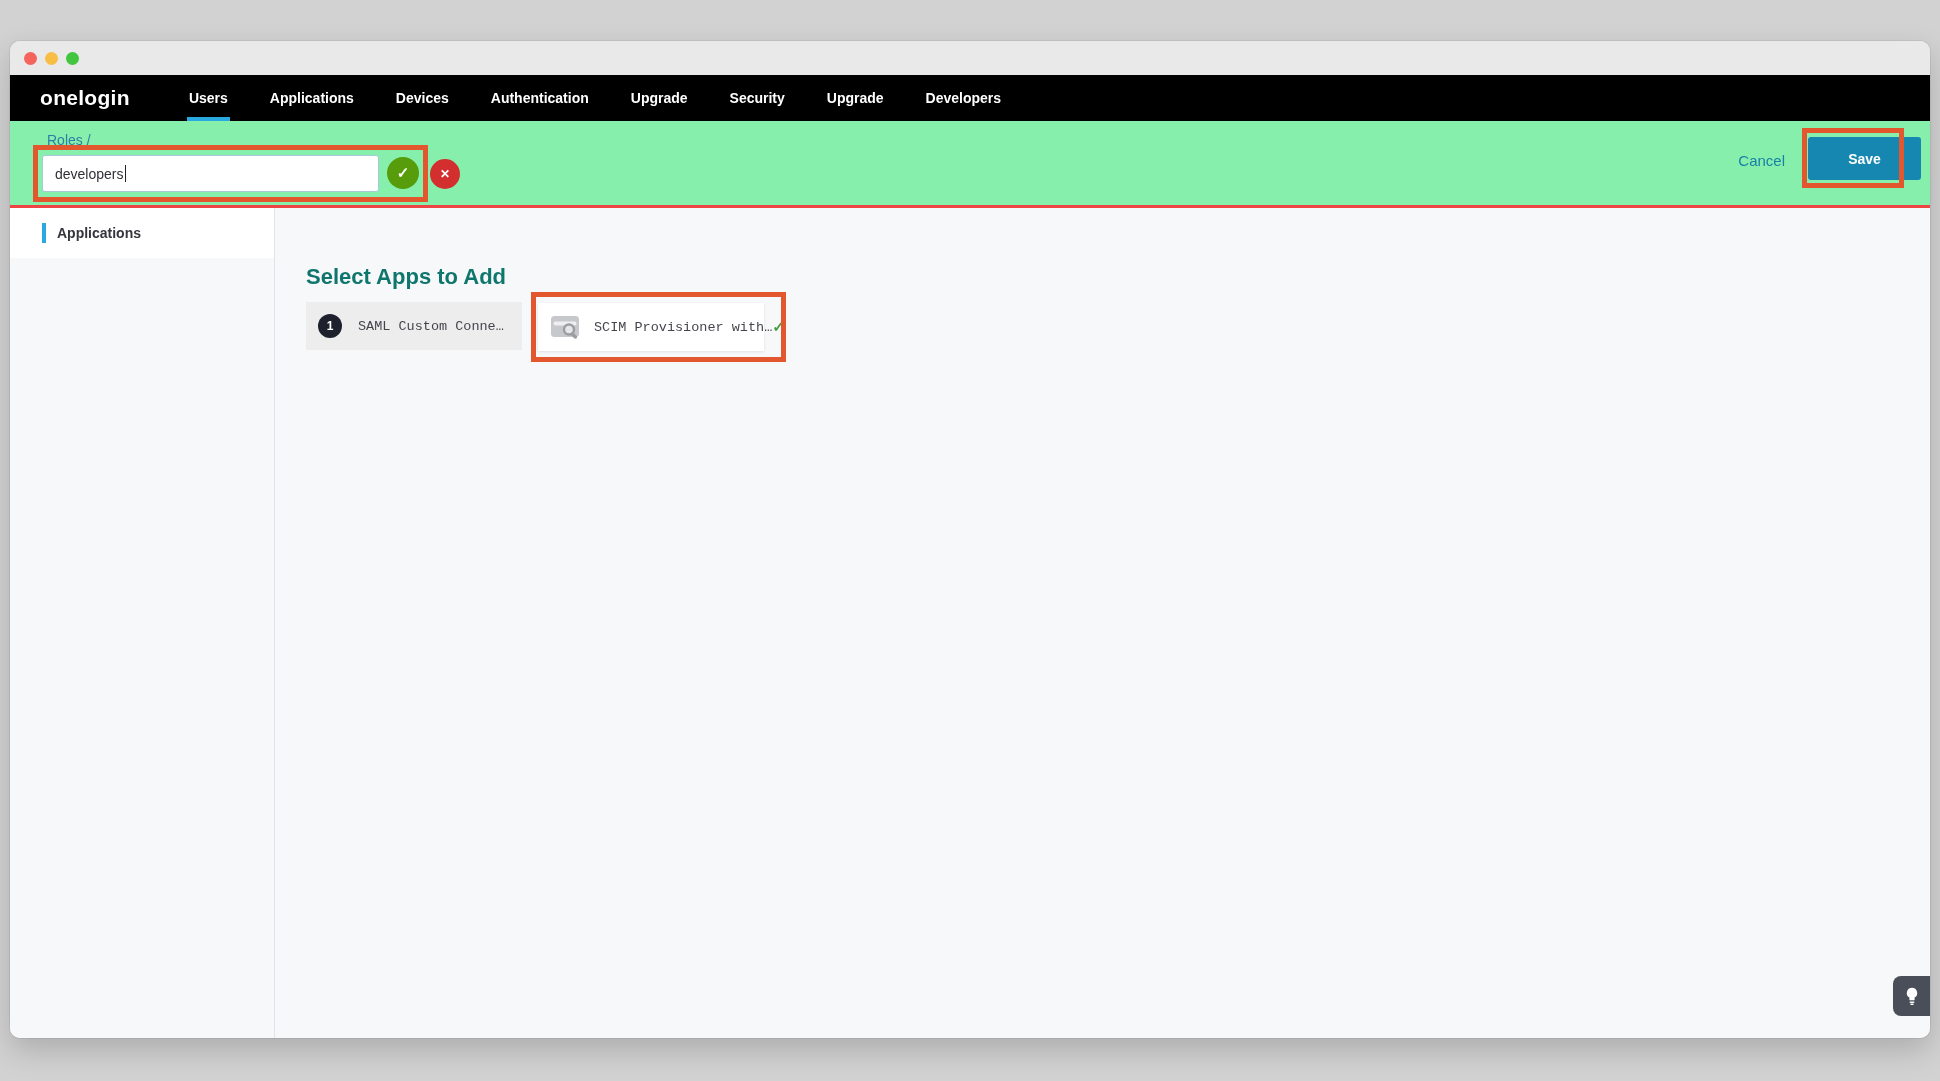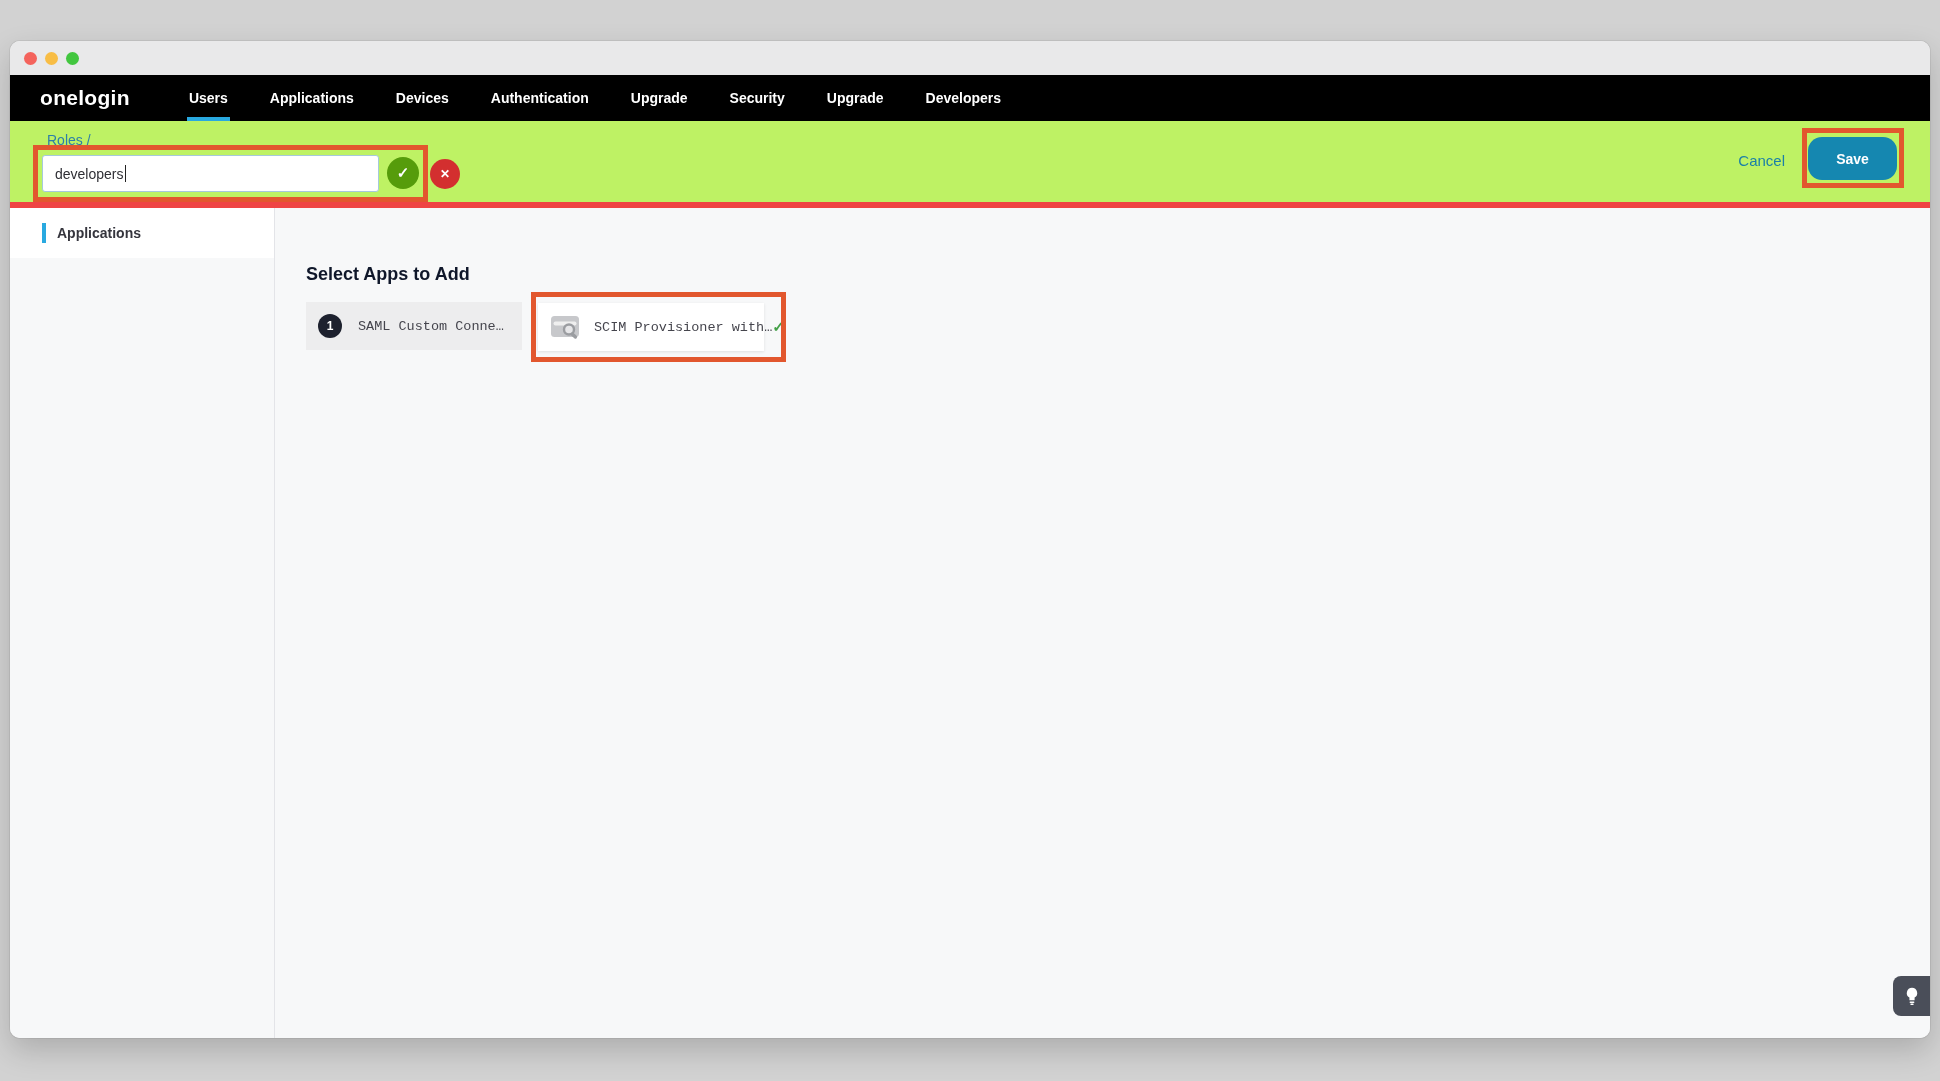--- a/index.html
+++ b/index.html
@@ -25,50 +25,50 @@
               color:#fff; font-size:14px; font-weight:bold; cursor:pointer;text-align:center; }
   .nav-item.active::after { content:""; position:absolute; left:19px; right:19px; bottom:0;
               height:4px; background:#29a9e0; }
   .nav-right { margin-left:auto; display:flex; align-items:center; gap:28px; }
   .upgrade { color:#f78f20; font-size:14px; font-weight:bold; cursor:pointer; }
   .bell { display:flex; align-items:center; cursor:pointer; }
   .user { display:flex; align-items:center; gap:12px; color:#fff; font-size:14px; font-weight:bold; }
   .avatar { width:34px; height:34px; border-radius:50%; background:#ececec; overflow:hidden; cursor:pointer; }
 
   
-  .toolbar { height:87px; background:#bef264; border-bottom:6px solid #ef4444; position:relative; flex:none; }
+  .toolbar { height:87px; background:#86efac; border-bottom:3px solid #ef4444; position:relative; flex:none; }
   .breadcrumb { position:absolute; left:37px; top:11px; color:#2d7fa8; font-size:14px; cursor:pointer; }
   .role-input { position:absolute; left:32px; top:34px; width:337px; height:37px;
                 background:#fff; border:1px solid #a6c9dc; border-radius:3px;
                 display:flex; align-items:center; padding:0 12px; font-size:14px; color:#2f2f35; cursor:text; }
   .caret { display:inline-block; width:1.5px; height:17px; background:#222; margin-left:1px; }
   .btn-circle { position:absolute; border-radius:50%; display:flex; align-items:center;
                 justify-content:center; color:#fff; cursor:pointer; }
   .btn-confirm { left:377px; top:36px; width:32px; height:32px; background:#569c0b; font-size:15px; font-weight:bold; }
   .btn-reject  { left:420px; top:38px; width:30px; height:30px; background:#d32f2f; font-size:12px; font-weight:bold; }
   .cancel-link { position:absolute; right:145px; top:31px; color:#1b7fa8; font-size:15px; cursor:pointer; }
-  .save-btn { position:absolute; left:1798px; top:16px; width:89px; height:43px; background:#1587b0;
-              border:none; border-radius:14px; color:#fff; font-size:14px; font-weight:bold;
+  .save-btn { position:absolute; left:1798px; top:16px; width:113px; height:43px; background:#1587b0;
+              border:none; border-radius:3px; color:#fff; font-size:14px; font-weight:bold;
               font-family:"Liberation Sans", sans-serif; cursor:pointer; }
 
   
   .annot { position:absolute; border:5px solid #e2572e; pointer-events:none; z-index:20; }
   .annot-input { left:23px; top:24px; width:395px; height:57px; }
   .annot-save  { left:1792px; top:7px; width:102px; height:60px; }
   .annot-app   { left:256px; top:84px; width:255px; height:70px; }
 
   
   .content { flex:1; display:flex; min-height:0; }
   .sidebar { width:265px; flex:none; background:#f7f8f9; border-right:1px solid #e3e4e8; }
   .side-item { height:50px; background:#fff; display:flex; align-items:center; padding-left:32px; cursor:pointer; }
   .side-indicator { width:4px; height:20px; background:#29a9e0; margin-right:11px; }
   .side-label { font-size:14px; font-weight:bold; color:#35353d; }
 
   .main { flex:1; position:relative; background:#f7f8f9; }
-  .heading { position:absolute; left:31px; top:56px; font-size:18px; font-weight:bold; color:#0f172a; }
+  .heading { position:absolute; left:31px; top:56px; font-size:22px; font-weight:bold; color:#0f766e; }
   .app-card { position:absolute; height:48px; display:flex; align-items:center; padding:0 12px; cursor:pointer; }
   .app-card-1 { left:31px; top:94px; width:216px; background:#ededee; }
   .app-card-2 { left:263px; top:95px; width:226px; background:#fff;
                 box-shadow:0 1px 3px rgba(0,0,0,.10); }
   .num-badge { width:24px; height:24px; border-radius:50%; background:#1d212e; color:#fff;
                font-size:12px; font-weight:bold; display:flex; align-items:center;
                justify-content:center; margin-right:16px; flex:none; }
   .app-label { font-size:13.5px; color:#45454d; white-space:nowrap;font-family:Liberation Mono, monospace; }
   .app-icon { margin-right:13px; flex:none; display:flex; }
   .sel-check { margin-left:auto; color:#43a047; font-size:15px; font-weight:bold; }

